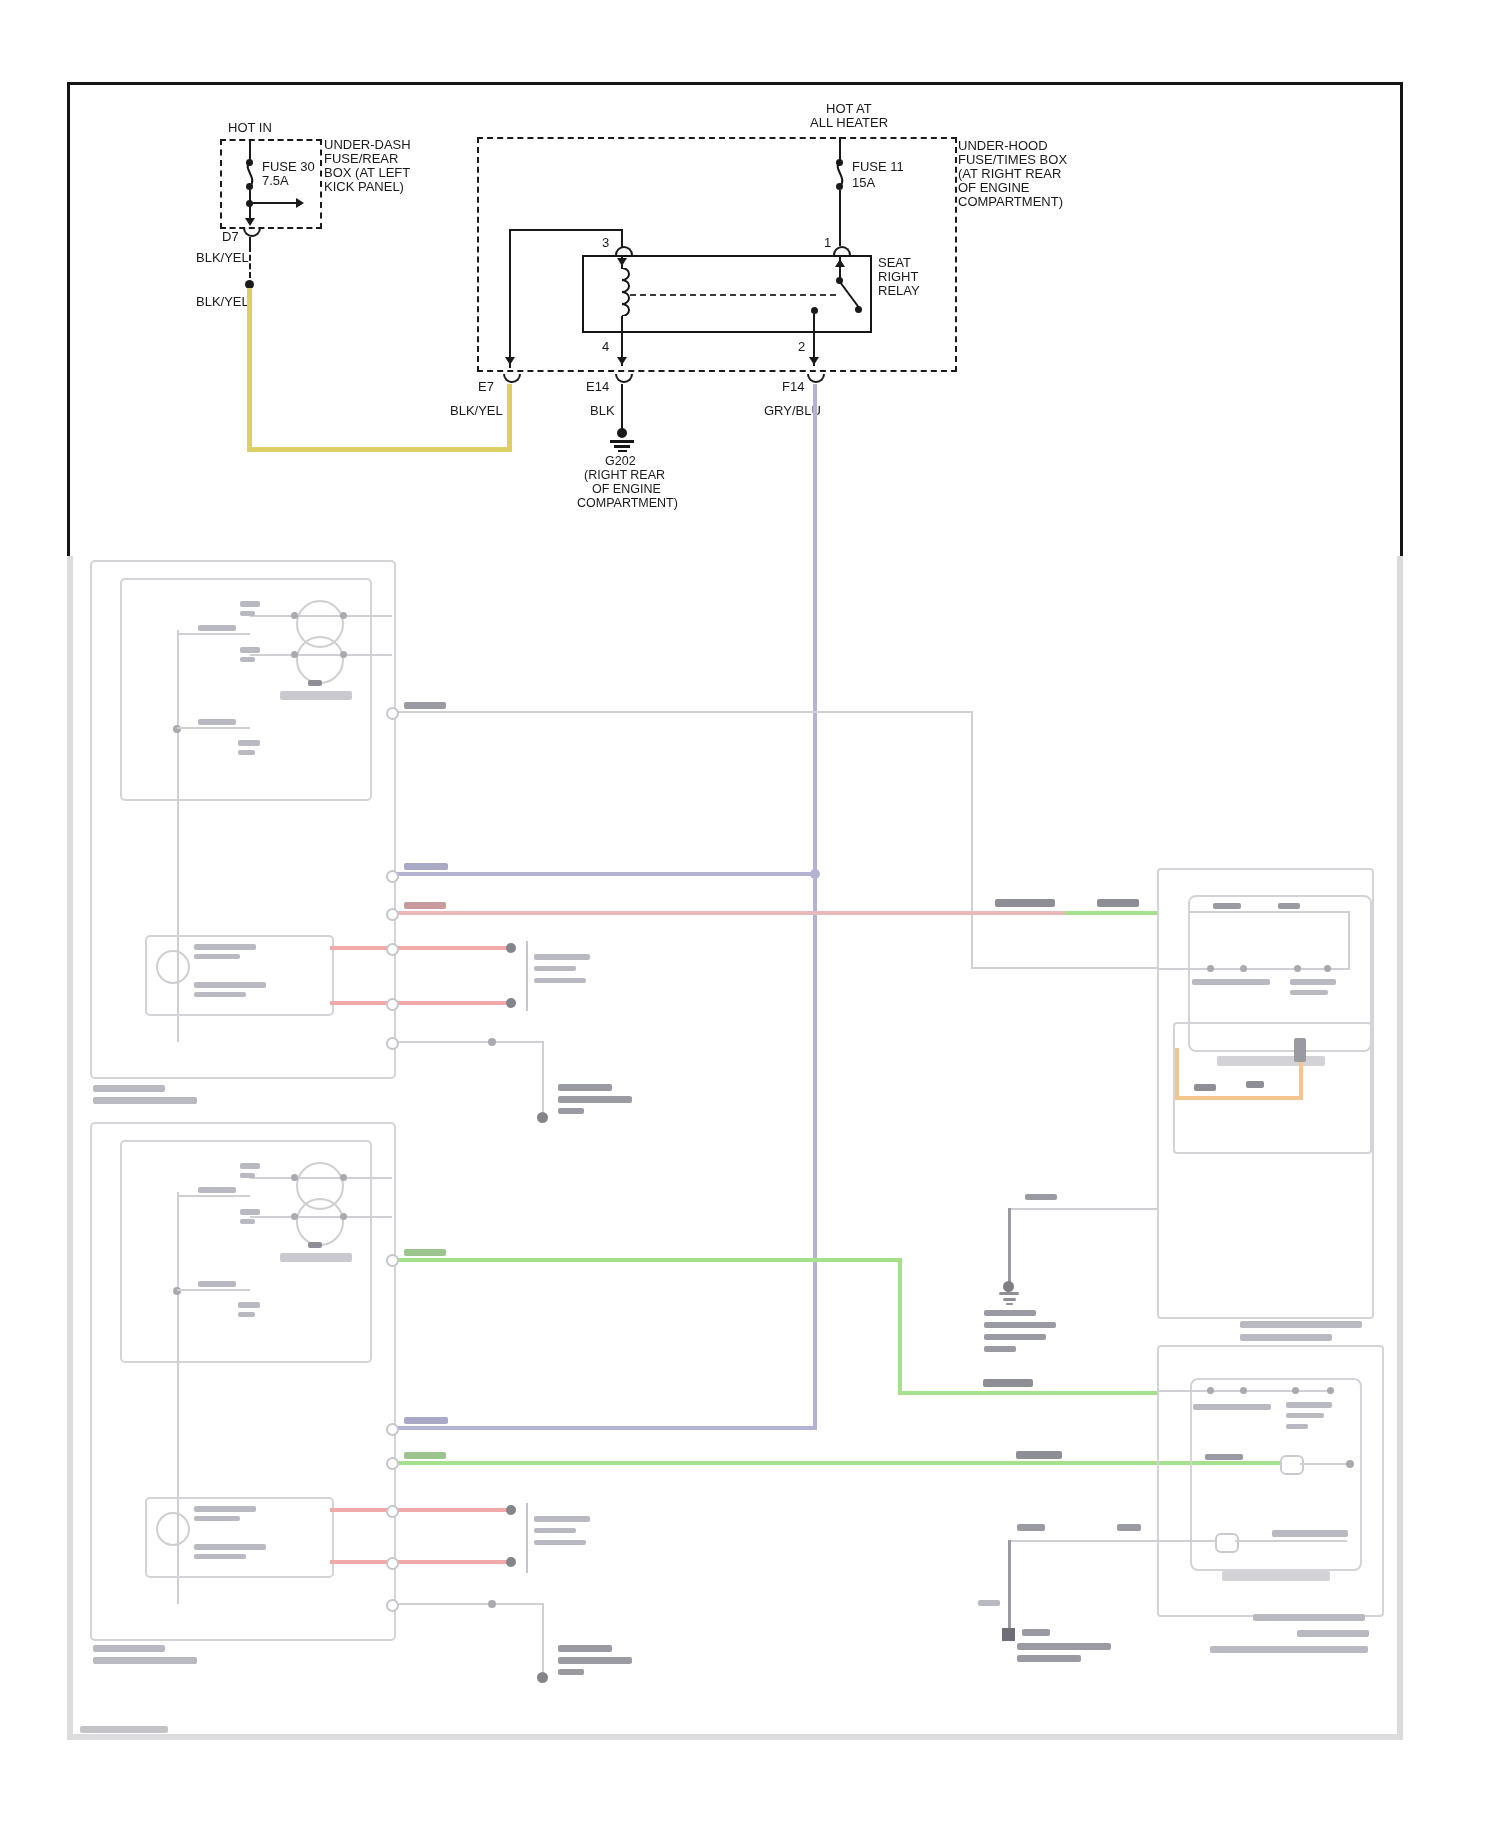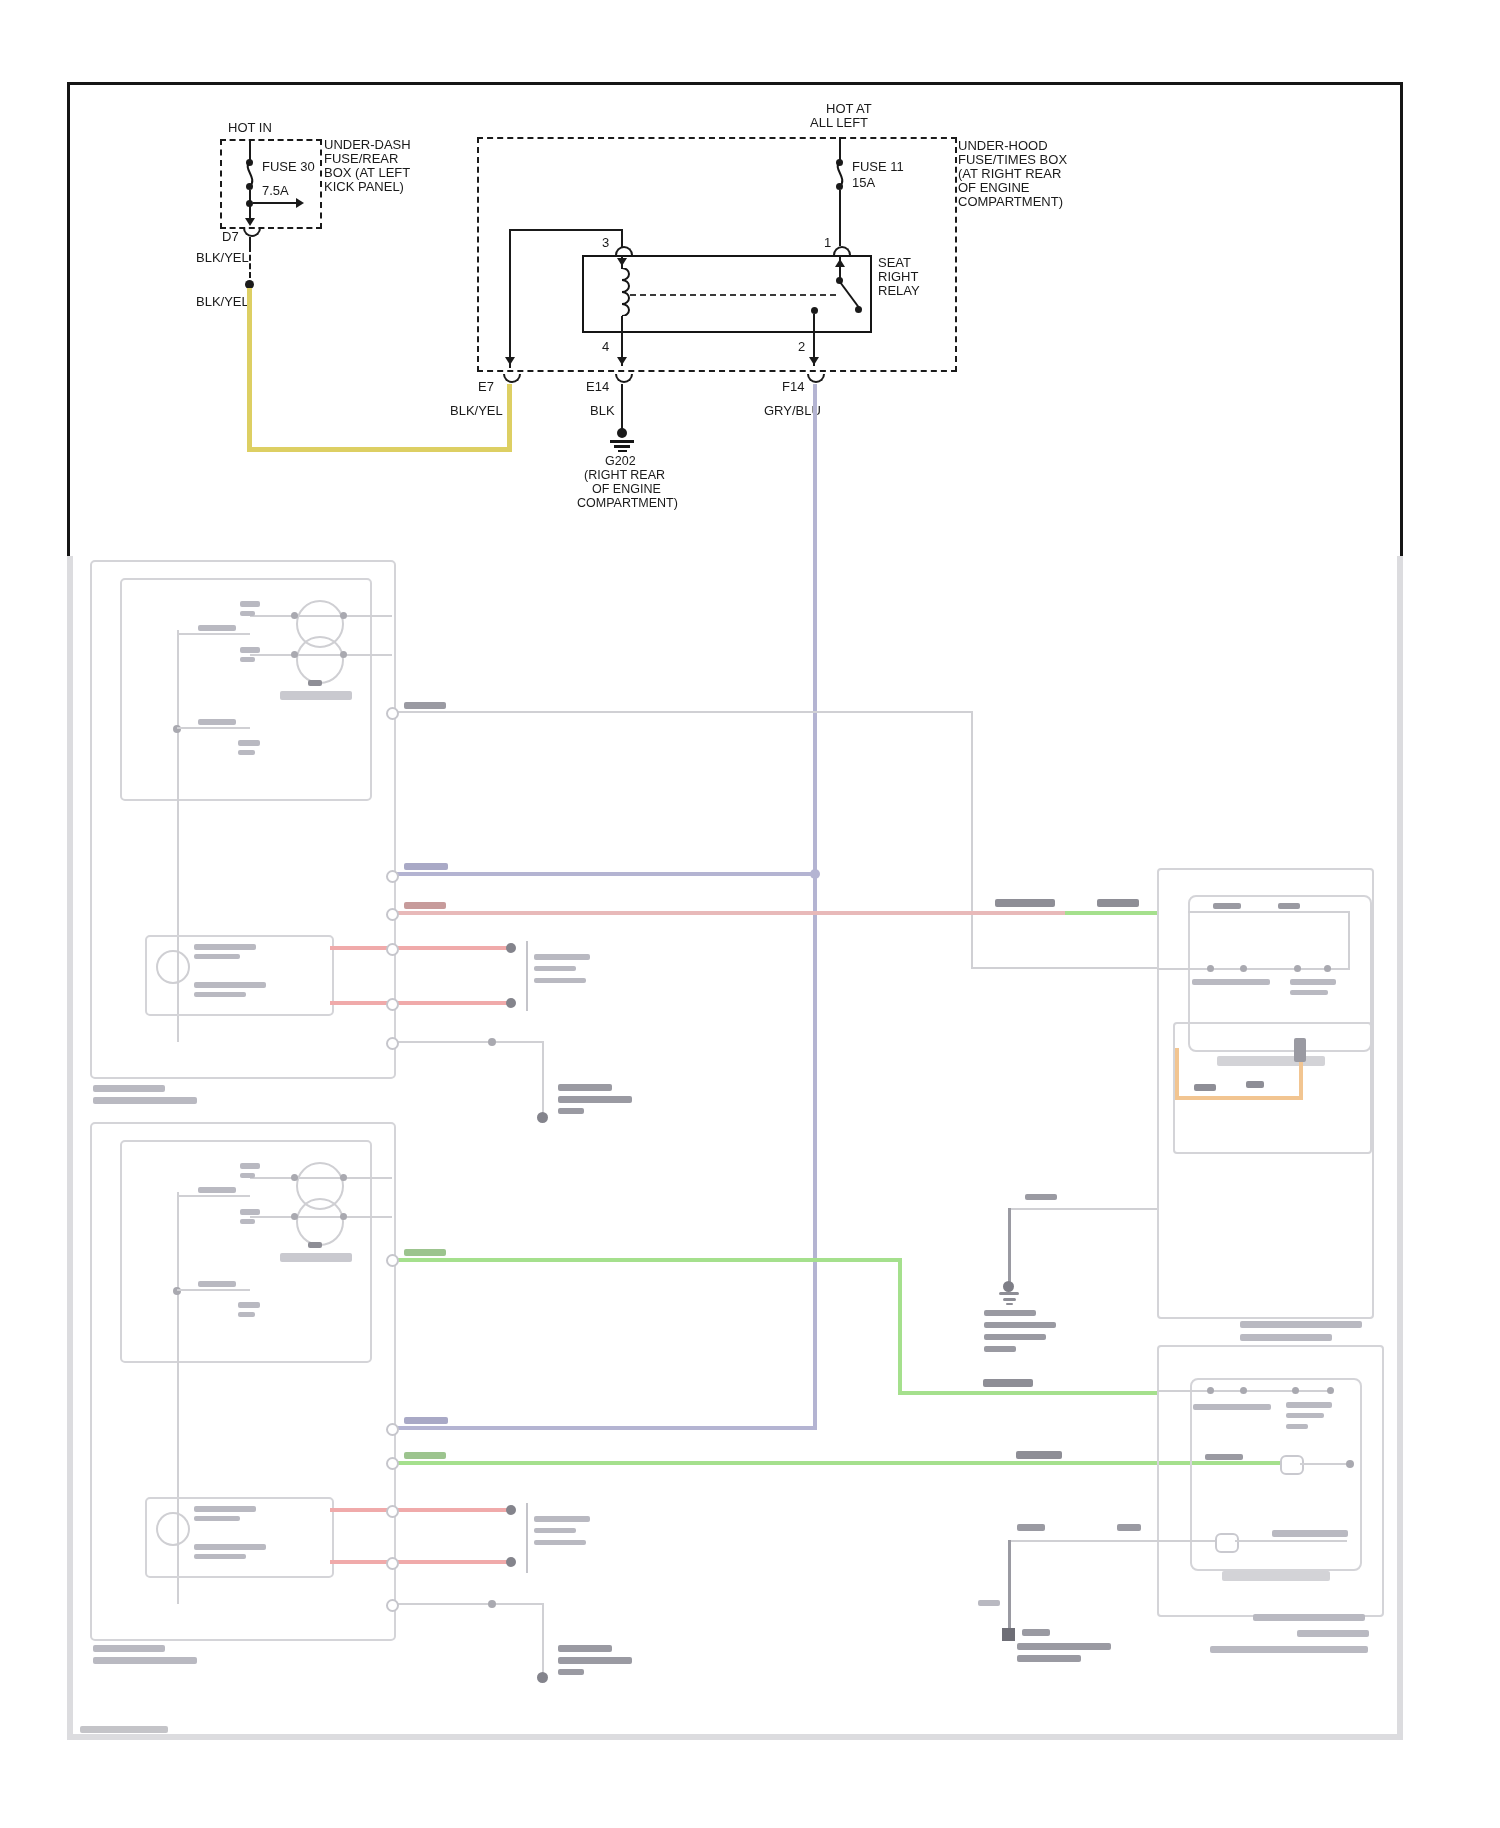--- a/index.html
+++ b/index.html
@@ -42,40 +42,40 @@
   <div class="txt" style="left:324px;top:152px;">FUSE/REAR</div>
   <div class="txt" style="left:324px;top:166px;">BOX (AT LEFT</div>
   <div class="txt" style="left:324px;top:180px;">KICK PANEL)</div>
   <div class="vl" style="left:249px;top:139px;height:24px;"></div>
   <div class="dot" style="left:246px;top:159px;width:7px;height:7px;"></div>
   <svg class="abs" style="left:241px;top:160px;" width="18" height="28" viewBox="0 0 18 28">
       <path d="M9 2 C1 8 17 18 9 26" fill="none" stroke="#151515" stroke-width="2"></path>
     </svg>
   <div class="dot" style="left:246px;top:183px;width:7px;height:7px;"></div>
   <div class="txt" style="left:262px;top:160px;">FUSE 30</div>
-  <div class="txt" style="left:262px;top:184px;">7.5A</div>
+  <div class="txt" style="left:262px;top:174px;">7.5A</div>
   <div class="vl" style="left:249px;top:190px;height:28px;"></div>
   <div class="dot" style="left:246px;top:200px;width:7px;height:7px;"></div>
   <div class="hl" style="left:253px;top:202px;width:43px;"></div>
   <div class="tri-r" style="left:296px;top:198px;"></div>
   <div class="tri-d" style="left:245px;top:218px;"></div>
   <div class="cup" style="left:243px;top:228px;"></div>
   <div class="txt" style="left:222px;top:230px;">D7</div>
   <div class="vl" style="left:249px;top:237px;height:9px;"></div>
   <div class="dv" style="left:249px;top:246px;height:32px;"></div>
   <div class="txt" style="left:196px;top:251px;">BLK/YEL</div>
   <div class="dot" style="left:245px;top:280px;width:9px;height:9px;"></div>
   <div class="txt" style="left:196px;top:295px;">BLK/YEL</div>
 
   <div class="abs" style="left:247px;top:288px;width:5px;height:162px;background:#ddcf63;"></div>
   <div class="abs" style="left:247px;top:447px;width:265px;height:5px;background:#ddcf63;"></div>
   <div class="abs" style="left:507px;top:384px;width:5px;height:66px;background:#ddcf63;"></div>
 
   <div class="txt" style="left:818px;top:102px;margin-left:8px;">HOT AT</div>
-  <div class="txt" style="left:810px;top:116px;">ALL LEFT</div>
+  <div class="txt" style="left:810px;top:116px;">ALL HEATER</div>
   <div class="dbox" style="left:477px;top:137px;width:476px;height:231px;"></div>
   <div class="txt" style="left:958px;top:139px;">UNDER-HOOD</div>
   <div class="txt" style="left:958px;top:153px;">FUSE/TIMES BOX</div>
   <div class="txt" style="left:958px;top:167px;">(AT RIGHT REAR</div>
   <div class="txt" style="left:958px;top:181px;">OF ENGINE</div>
   <div class="txt" style="left:958px;top:195px;">COMPARTMENT)</div>
   <div class="vl" style="left:839px;top:137px;height:26px;"></div>
   <div class="dot" style="left:836px;top:159px;width:7px;height:7px;"></div>
   <svg class="abs" style="left:831px;top:160px;" width="18" height="28" viewBox="0 0 18 28">
       <path d="M9 2 C1 8 17 18 9 26" fill="none" stroke="#151515" stroke-width="2"></path>

